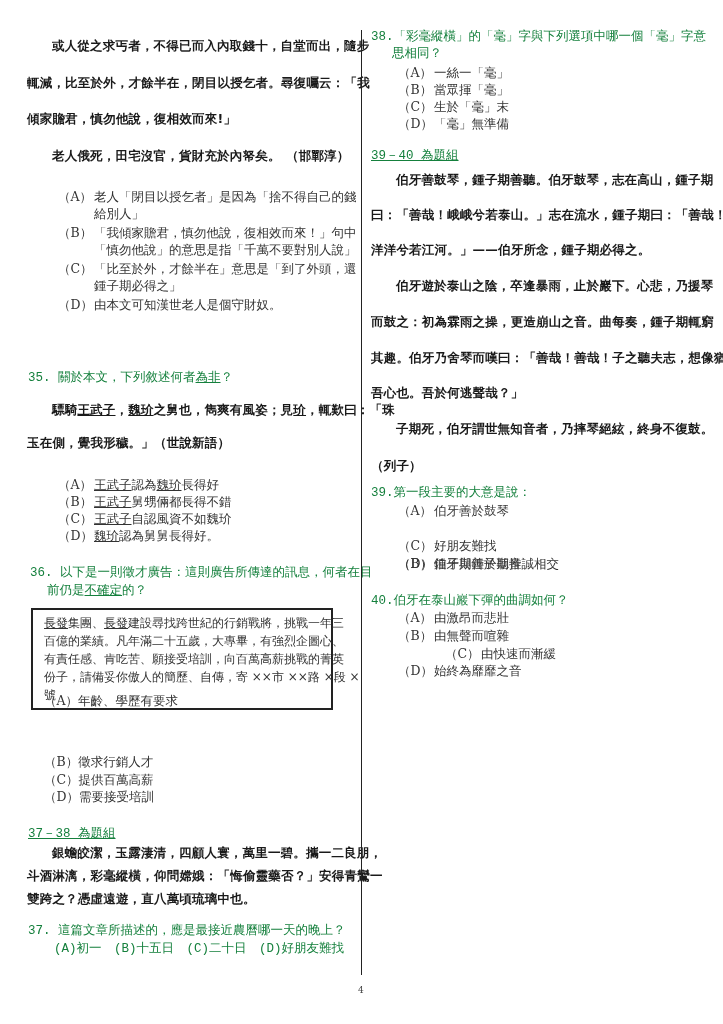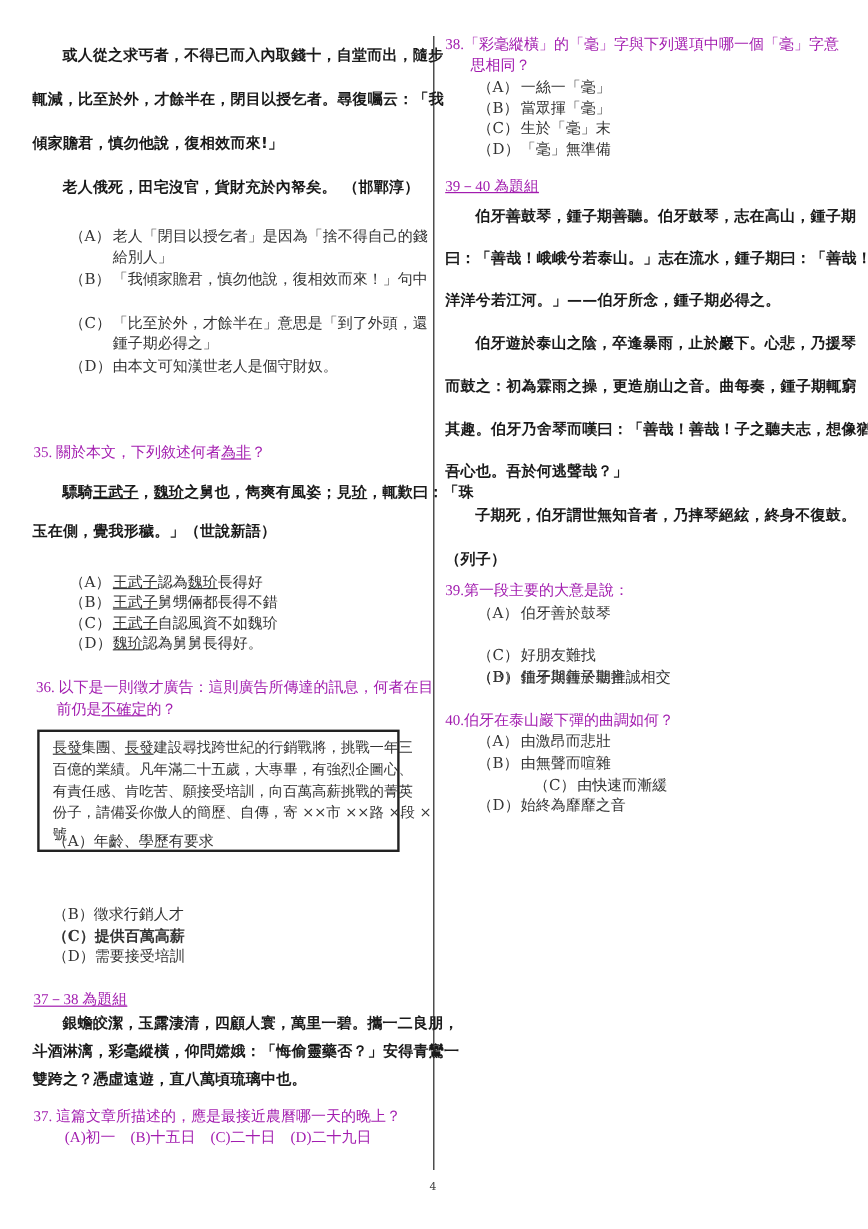--- a/index.html
+++ b/index.html
@@ -1,20 +1,20 @@
 <!DOCTYPE html>
 <html><head>
 <meta charset="utf-8">
 <style>
   html,body{margin:0;padding:0;background:#fff;}
   body{width:723px;height:1024px;position:relative;overflow:hidden;color:#222;
        font-family:"DejaVu Serif","Liberation Serif",serif;}
   .abs{position:absolute;white-space:nowrap;}
   .bold{font-family:"DejaVu Sans","Liberation Sans",sans-serif;font-weight:bold;font-size:12.5px;color:#1a1a1a;letter-spacing:0.2px;}
-  .serif{font-family:Liberation Serif, serif;font-size:12.5px;color:#a21caf;}
+  .serif{font-family:Liberation Mono, monospace;font-size:12.5px;color:#15803d;}
   .opt{font-family:"DejaVu Serif","Liberation Serif",serif;font-size:12.5px;color:#333;line-height:17px;}
   .lbl{display:inline-block;width:36px;}
   .u{text-decoration:underline;}
   .divider{position:absolute;left:361px;top:30px;width:1px;height:945px;background:#222;}
   .adbox{position:absolute;left:31px;top:608px;width:302px;height:102px;border:2px solid #222;box-sizing:border-box;}
   .page-no{position:absolute;left:358px;top:985px;font-size:9px;color:#444;font-family:"DejaVu Serif","Liberation Serif",serif;}
 </style>
 </head>
 <body>
 
@@ -25,21 +25,21 @@
   <div class="abs bold" style="left:27px;top:111px;">傾家贍君，慎勿他說，復相效而來!」</div>
   <div class="abs bold" style="left:52px;top:148px;">老人俄死，田宅沒官，貨財充於內帑矣。</div>
   <div class="abs bold" style="left:286px;top:148px;">（邯鄲淳）</div>
 
   <div class="abs opt" style="left:58px;top:188px;">
     <span class="lbl">（A）</span><span>老人「閉目以授乞者」是因為「捨不得自己的錢</span><br>
     <span class="lbl"></span><span>給別人」</span>
   </div>
   <div class="abs opt" style="left:58px;top:224px;">
     <span class="lbl">（B）</span><span>「我傾家贍君，慎勿他說，復相效而來！」句中</span><br>
-    <span class="lbl"></span>
+    <span class="lbl"></span><span>「慎勿他說」的意思是指「千萬不要對別人說」</span>
   </div>
   <div class="abs opt" style="left:58px;top:260px;">
     <span class="lbl">（C）</span><span>「比至於外，才餘半在」意思是「到了外頭，還</span><br>
     <span class="lbl"></span><span>鍾子期必得之」</span>
   </div>
   <div class="abs opt" style="left:58px;top:296px;">
     <span class="lbl">（D）</span><span>由本文可知漢世老人是個守財奴。</span>
   </div>
 
   <div class="abs serif" style="left:28px;top:369px;text-align:center;">
@@ -73,33 +73,33 @@
   <div class="abs" style="left:44px;top:614px;font-size:12px;line-height:18px;color:#333;font-family:'DejaVu Serif','Liberation Serif',serif;">
     <span class="u">長發</span><span>集團、</span><span class="u">長發</span><span>建設尋找跨世紀的行銷戰將，挑戰一年三</span><br>
     <span>百億的業績。凡年滿二十五歲，大專畢，有強烈企圖心、</span><br>
     <span>有責任感、肯吃苦、願接受培訓，向百萬高薪挑戰的菁英</span><br>
     <span>份子，請備妥你傲人的簡歷、自傳，寄 ××市 ××路 ×段 ×</span><br>
     <span>號</span>
   </div>
 
   <div class="abs opt" style="left:44px;top:692px;"><span>（A）</span><span>年齡、學歷有要求</span></div>
   <div class="abs opt" style="left:44px;top:753px;"><span>（B）</span><span>徵求行銷人才</span></div>
-  <div class="abs opt" style="left:44px;top:771px;font-weight:bold;"><span>（C）</span><span>提供百萬高薪</span></div>
+  <div class="abs opt" style="left:44px;top:771px;"><span>（C）</span><span>提供百萬高薪</span></div>
   <div class="abs opt" style="left:44px;top:788px;"><span>（D）</span><span>需要接受培訓</span></div>
 
   <div class="abs serif u" style="left:28px;top:825px;">37－38 為題組</div>
   <div class="abs bold" style="left:52px;top:845px;">銀蟾皎潔，玉露淒清，四顧人寰，萬里一碧。攜一二良朋，</div>
   <div class="abs bold" style="left:27px;top:868px;">斗酒淋漓，彩毫縱橫，仰問嫦娥：「悔偷靈藥否？」安得青鸞一</div>
   <div class="abs bold" style="left:27px;top:891px;">雙跨之？憑虛遠遊，直八萬頃琉璃中也。</div>
 
   <div class="abs serif" style="left:28px;top:922px;">
     <span>37.</span>
     <span>這篇文章所描述的，應是最接近農曆哪一天的晚上？</span>
   </div>
-  <div class="abs serif" style="left:54px;top:940px;">(A)初一　(B)十五日　(C)二十日　(D)二十九日</div>
+  <div class="abs serif" style="left:54px;top:940px;">(A)初一　(B)十五日　(C)二十日　(D)好朋友難找</div>
 </div>
 
 <div class="divider"></div>
 
 <div>
 
   <div class="abs serif" style="left:371px;top:29px;line-height:17px;">
     <span>38.</span><span>「彩毫縱橫」的「毫」字與下列選項中哪一個「毫」字意</span><br>
     <span style="display:inline-block;width:21px;"></span><span>思相同？</span>
   </div>

